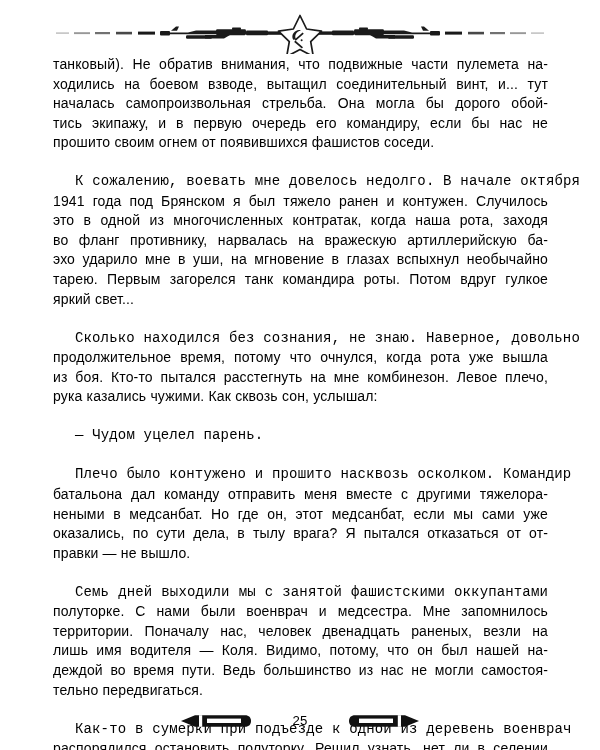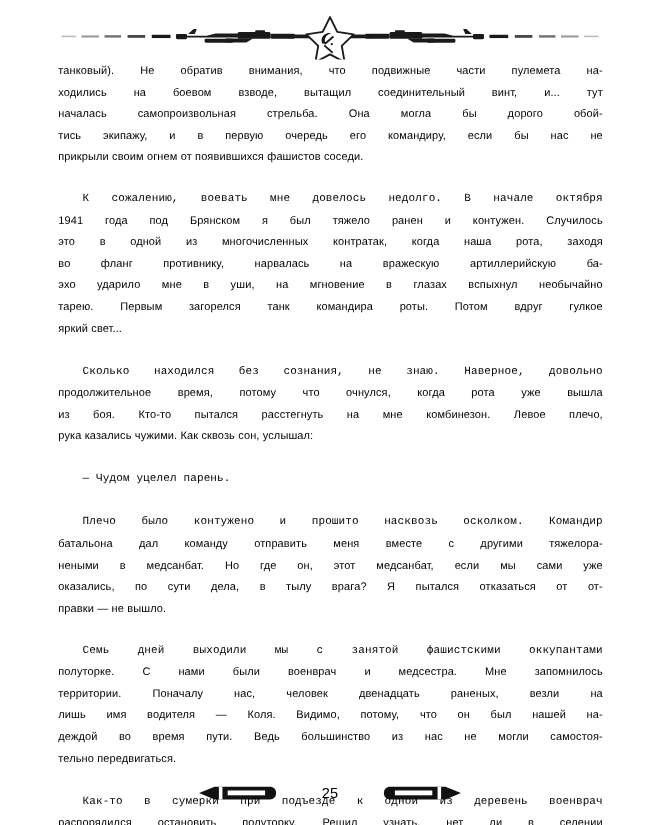--- a/index.html
+++ b/index.html
@@ -40,21 +40,21 @@
 
   
   .text-column {
     position: absolute;
     left: 53px;
     top: 55px;
     width: 495px;
   }
   .para {
     margin: 0;
-    font-size: 10px;
+    font-size: 14px;
     line-height: 19.55px;
     text-align: justify;
     text-justify: inter-word;
     letter-spacing: 0.01em;
     word-spacing: 0.01em;
     hyphens: none;
   }
   
   .para::after {
     content: "";
@@ -160,21 +160,21 @@
     </svg>
   </div>
 
   <div class="text-column">
 
     <p class="para">
       <span class="ln">танковый). Не обратив внимания, что подвижные части пулемета на-</span>
       <span class="ln">ходились на боевом взводе, вытащил соединительный винт, и... тут</span>
       <span class="ln">началась самопроизвольная стрельба. Она могла бы дорого обой-</span>
       <span class="ln">тись экипажу, и в первую очередь его командиру, если бы нас не</span>
-      <span class="ln last">прикрыли своим огнем от появившихся фашистов соседи.</span>
+      <span class="ln last">прошито своим огнем от появившихся фашистов соседи.</span>
     </p>
 
     <p class="para">
       <span class="ln first-indent">К сожалению, воевать мне довелось недолго. В начале октября</span>
       <span class="ln">1941 года под Брянском я был тяжело ранен и контужен. Случилось</span>
       <span class="ln">это в одной из многочисленных контратак, когда наша рота, заходя</span>
       <span class="ln">во фланг противнику, нарвалась на вражескую артиллерийскую ба-</span>
       <span class="ln">эхо ударило мне в уши, на мгновение в глазах вспыхнул необычайно</span>
       <span class="ln">тарею. Первым загорелся танк командира роты. Потом вдруг гулкое</span>
       <span class="ln last">яркий свет...</span>

